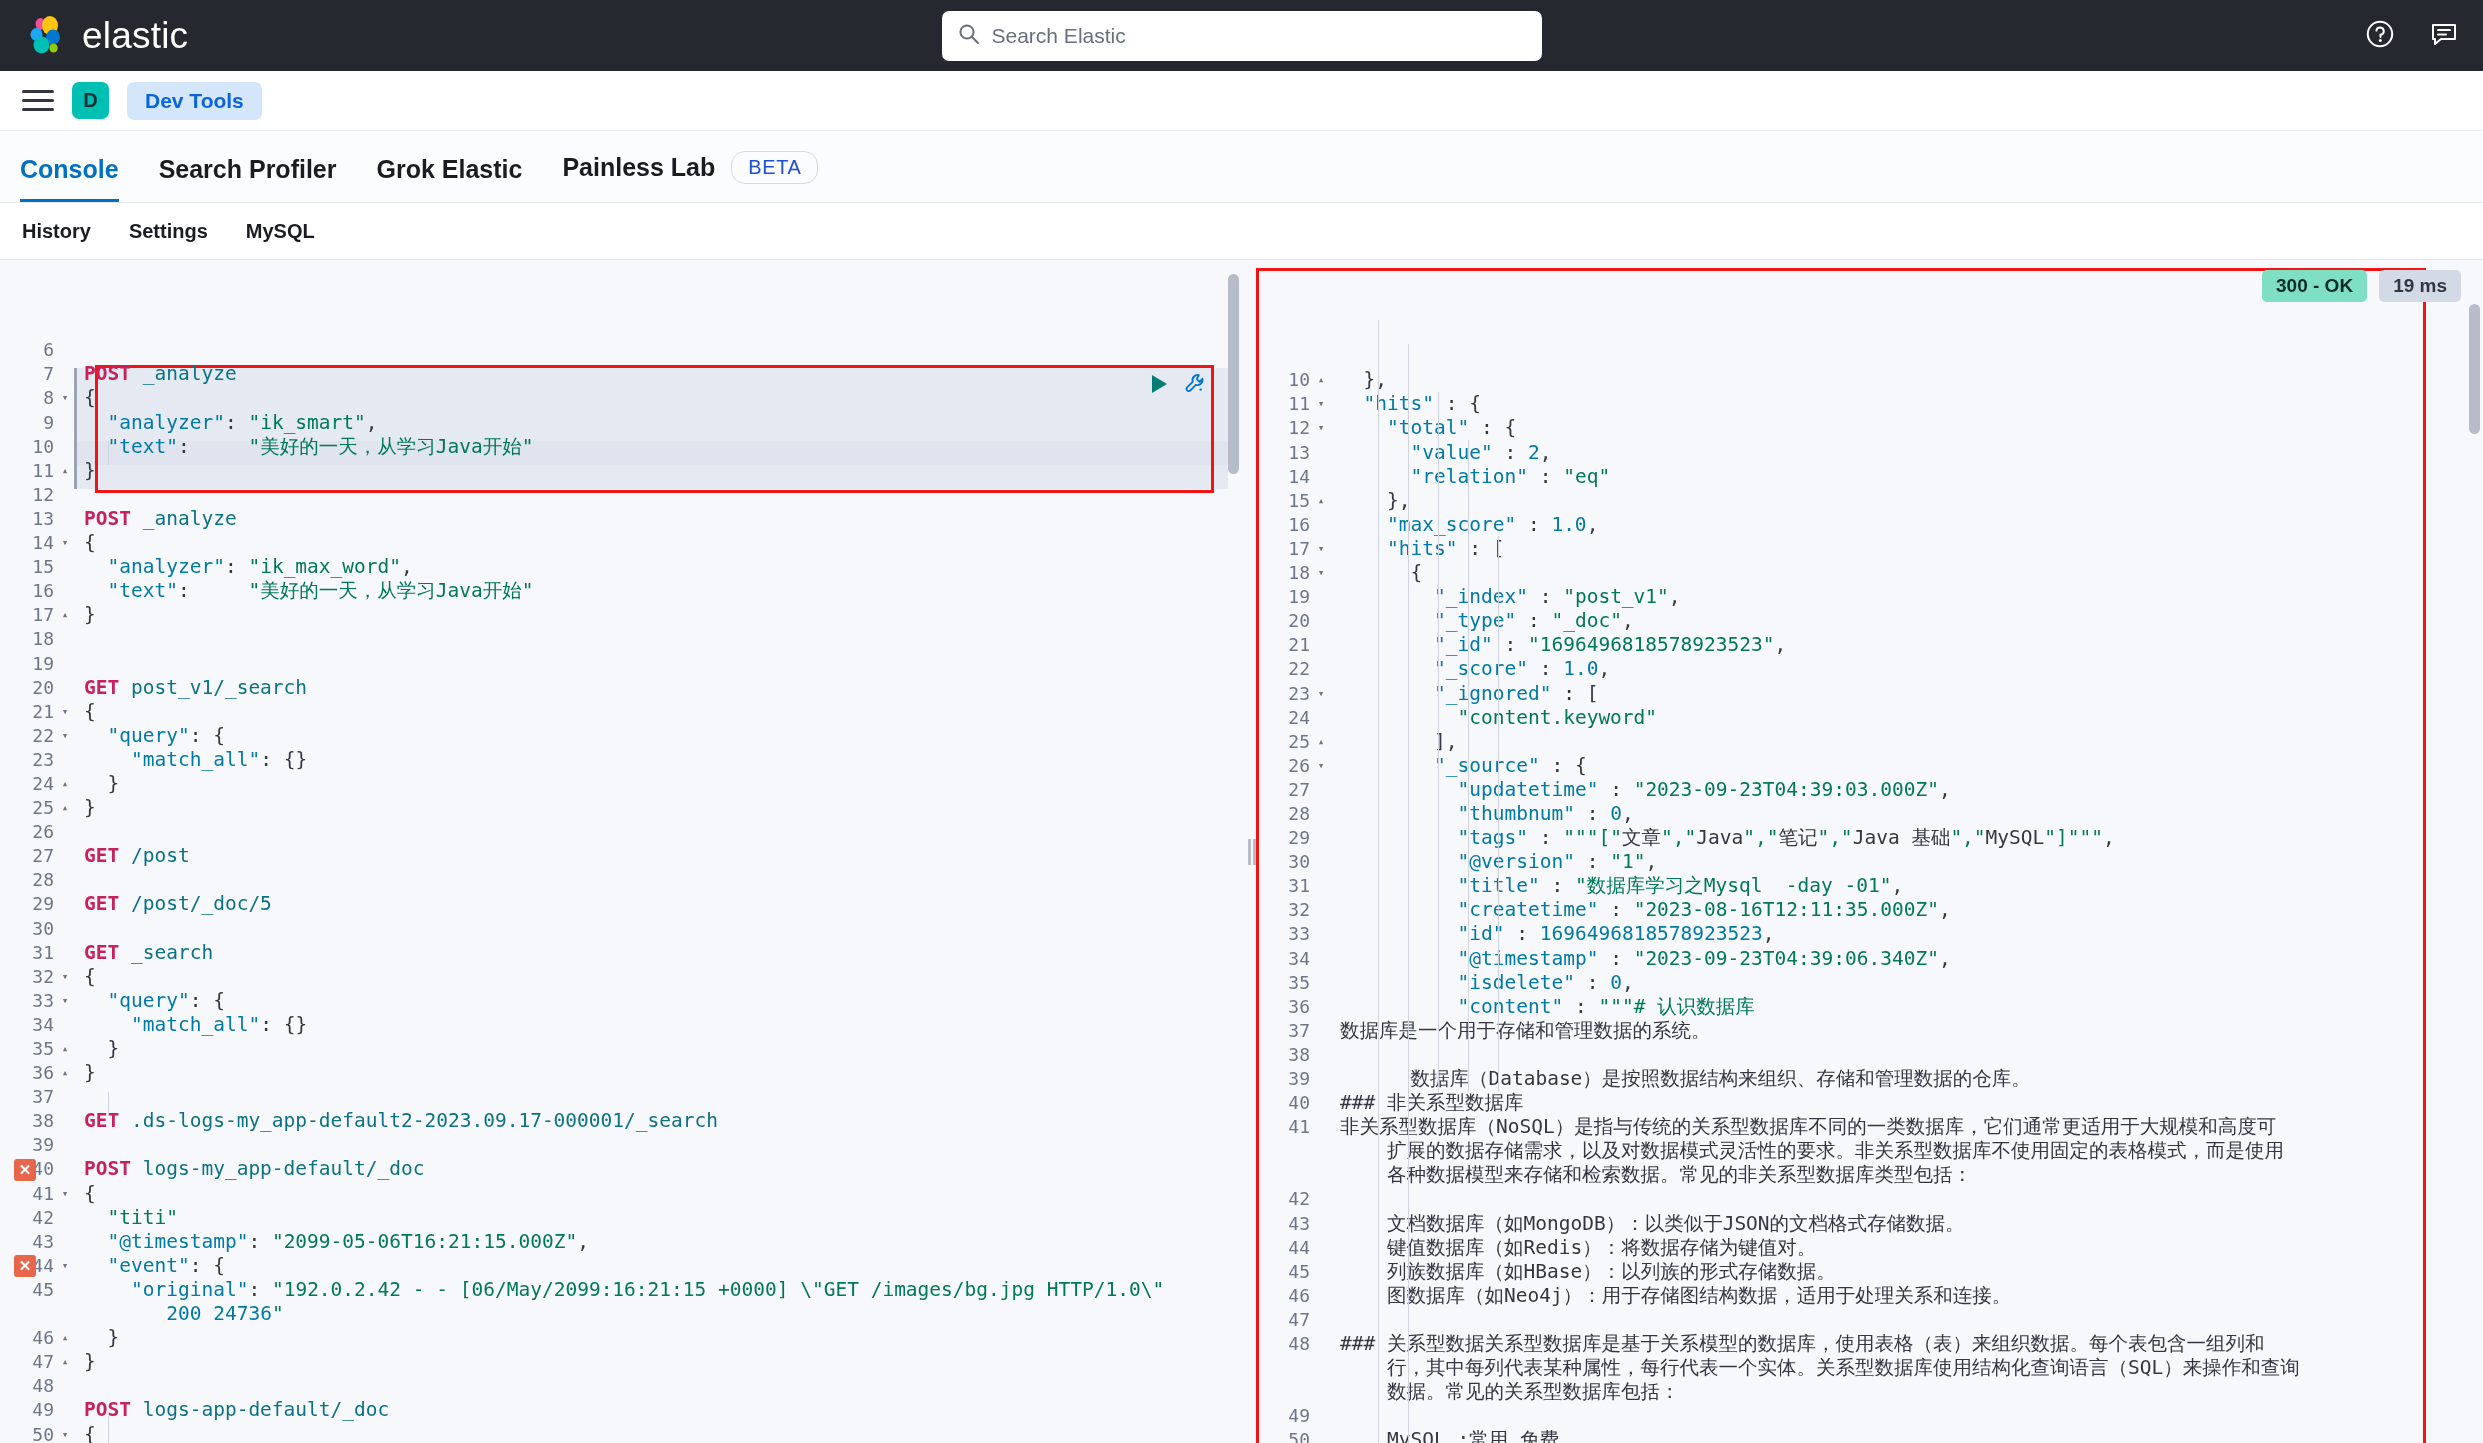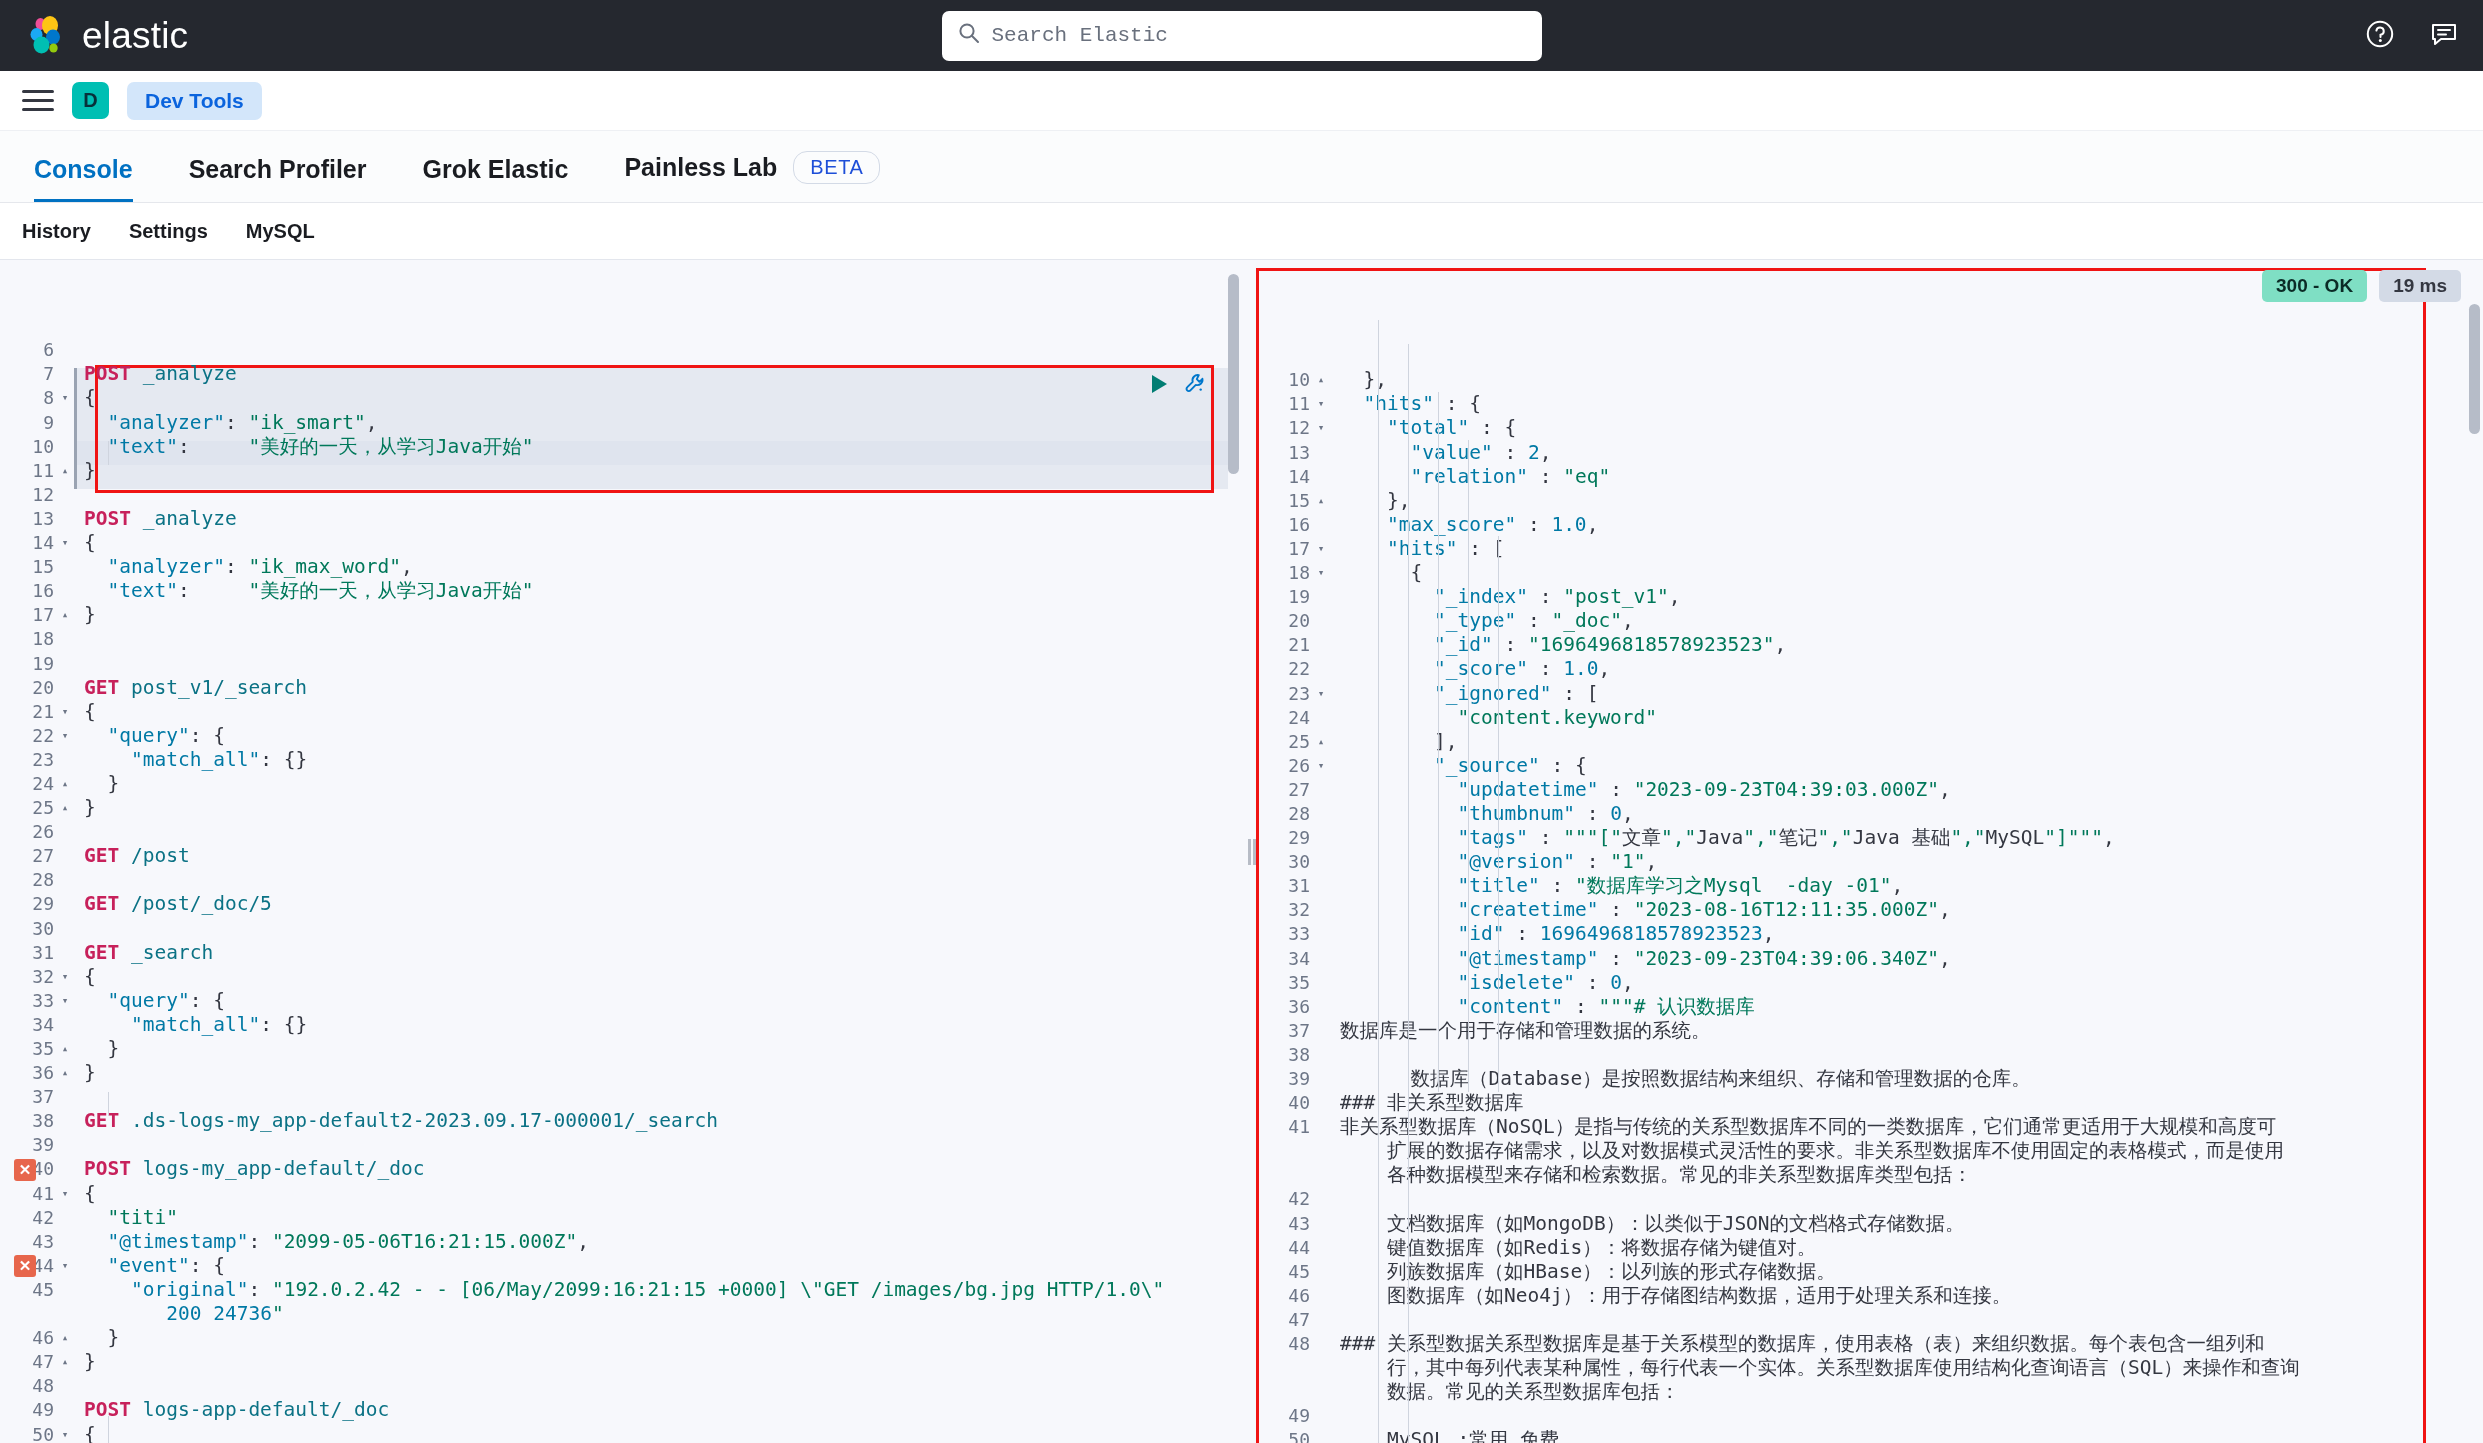--- a/index.html
+++ b/index.html
@@ -20,21 +20,20 @@
   .brand { display: flex; align-items: center; gap: 14px; margin-left: 26px; }
   .brand-logo { width: 42px; height: 42px; position: relative; }
   .brand-name { color: #ffffff; font-size: 37px; letter-spacing: .2px; font-weight: 400; }
 
   .search-wrap {
     position: absolute; left: 50%; transform: translateX(-50%);
     width: 600px; height: 50px;
     background: #ffffff; border-radius: 7px;
     display: flex; align-items: center; gap: 12px;
     padding: 0 16px;
-    font-family: Liberation Mono, monospace;
   }
   .search-input-fake { font-size: 21px; color: #69707d; }
   .search-icon-svg { flex: 0 0 auto; }
 
   .topbar-right { position: absolute; right: 24px; display: flex; align-items: center; gap: 34px; }
 
   
   .appbar {
     height: 60px; background:#ffffff;
     display: flex; align-items: center; gap: 18px;
@@ -49,22 +48,22 @@
     display:flex; align-items:center; justify-content:center;
   }
   .breadcrumb-pill {
     background:#d3e6fa; color:#0b64dd; font-size: 21px; font-weight: 600;
     padding: 7px 18px; border-radius: 7px;
   }
 
   
   .tabsbar {
     height: 72px; background:#fbfcfd;
-    display:flex; align-items:flex-end; gap: 16px;
-    padding-left: 14px;
+    display:flex; align-items:flex-end; gap: 0;
+    padding-left: 0;
     border-bottom: 1px solid #e5e7ec;
   }
   .tab {
     font-size: 25px; font-weight: 700; color:#1a1c21;
     padding: 0 20px 18px 20px; position: relative; cursor: pointer;
     display:flex; align-items:center; gap: 16px;
   }
   .tab.active { color:#0071c2; }
   .tab.active::after {
     content:""; position:absolute; left:20px; right:20px; bottom:0;

